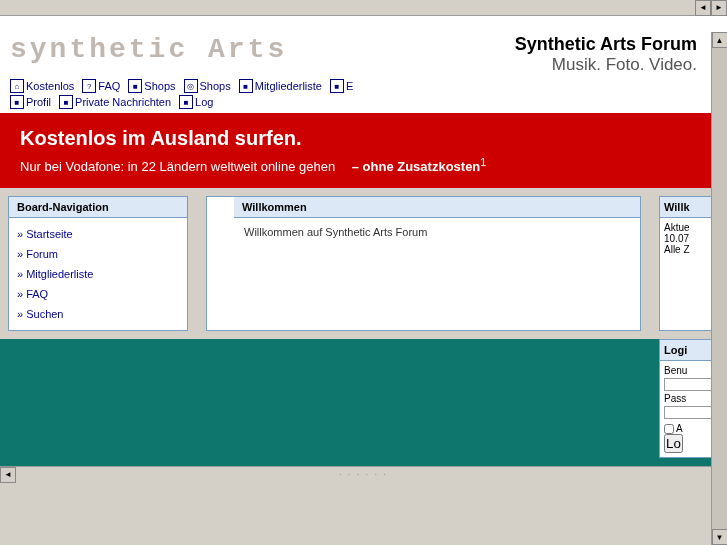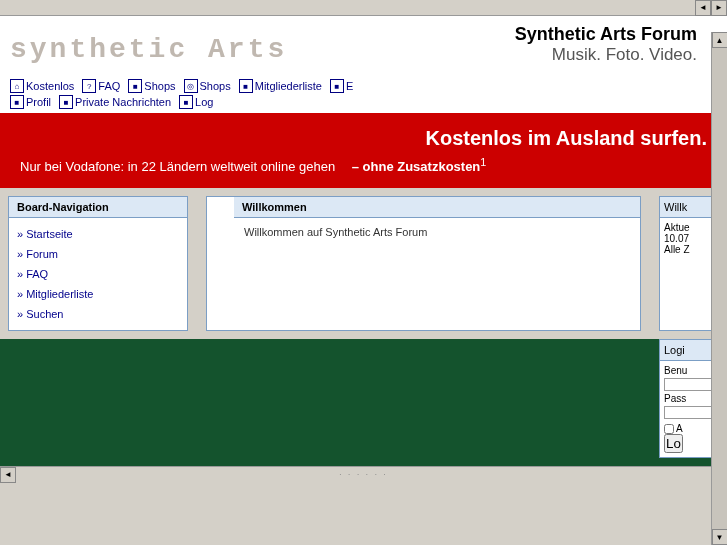--- a/index.html
+++ b/index.html
@@ -39,21 +39,21 @@
       justify-content: center;
       font-size: 8px;
       cursor: pointer;
       flex-shrink: 0;
     }
 
     
     .header {
       display: flex;
       justify-content: space-between;
-      align-items: flex-start;
+      align-items: flex-end;
       padding: 8px 10px 0 10px;
       background: #fff;
     }
 
     .logo-area {
       flex: 1;
     }
 
     .site-title-area {
       text-align: right;
@@ -123,21 +123,20 @@
       background: #cc0000;
       color: #fff;
       padding: 14px 20px;
       margin: 0;
     }
 
     .ad-headline {
       font-size: 20px;
       font-weight: bold;
       margin-bottom: 6px;
-      text-align: right;
     }
 
     .ad-subline {
       font-size: 13px;
     }
 
     .ad-subline strong {
       font-weight: bold;
       margin-left: 13px;
     }
@@ -197,21 +196,21 @@
     .col-right {
       width: 60px;
       flex-shrink: 0;
       border: 1px solid #7b9ec5;
       background: #fff;
     }
 
     .col-right .col-header {
       background: #dce8f5;
       padding: 4px 4px;
-      font-weight: normal;
+      font-weight: bold;
       font-size: 11px;
       border-bottom: 1px solid #7b9ec5;
       white-space: nowrap;
       overflow: hidden;
     }
 
     .col-right .col-body {
       padding: 4px;
       font-size: 10px;
     }
@@ -391,43 +390,43 @@
         </div>
       </div>
 
       <div class="three-col">
 
         <div class="col-left">
           <div class="col-header">Board-Navigation</div>
           <div class="col-body">
             <a class="nav-link" href="#">» Startseite</a>
             <a class="nav-link" href="#">» Forum</a>
+            <a class="nav-link" href="#">» Mitgliederliste</a>
             <a class="nav-link" href="#">» FAQ</a>
-            <a class="nav-link" href="#">» Mitgliederliste</a>
             <a class="nav-link" href="#">» Suchen</a>
           </div>
         </div>
 
         <div class="col-mid">
           <div class="col-header">Willkommen</div>
           <div class="col-body">Willkommen auf Synthetic Arts Forum</div>
         </div>
 
         <div class="col-right">
           <div class="col-header">Willk</div>
           <div class="col-body">
             <div>Aktue</div>
             <div>10.07</div>
             <div>Alle Z</div>
           </div>
         </div>
 
       </div>
 
-      <div style="display:flex; padding: 0 8px 8px 8px; gap: 6px; background: #14532d;">
+      <div style="display:flex; padding: 0 8px 8px 8px; gap: 6px; background: #0f766e;">
         <div style="width: 180px; flex-shrink:0;"></div>
         <div style="flex:1;"></div>
         <div class="col-right" style="width:60px;">
           <div class="col-header">Logi</div>
           <div class="col-body">
             <div>Benu</div>
             <input type="text" style="width: 100%; border: 1px solid rgb(153, 153, 153); font-size: 10px; margin: 2px 0px;">
             <div>Pass</div>
             <input type="password" style="width: 100%; border: 1px solid rgb(153, 153, 153); font-size: 10px; margin: 2px 0px;">
             <div style="display:flex; align-items:center; gap:2px; margin-top:2px;">

